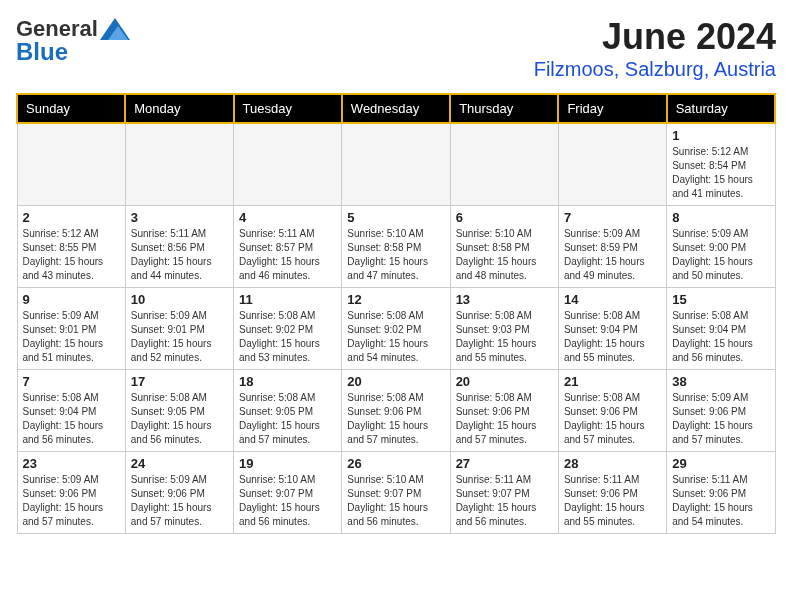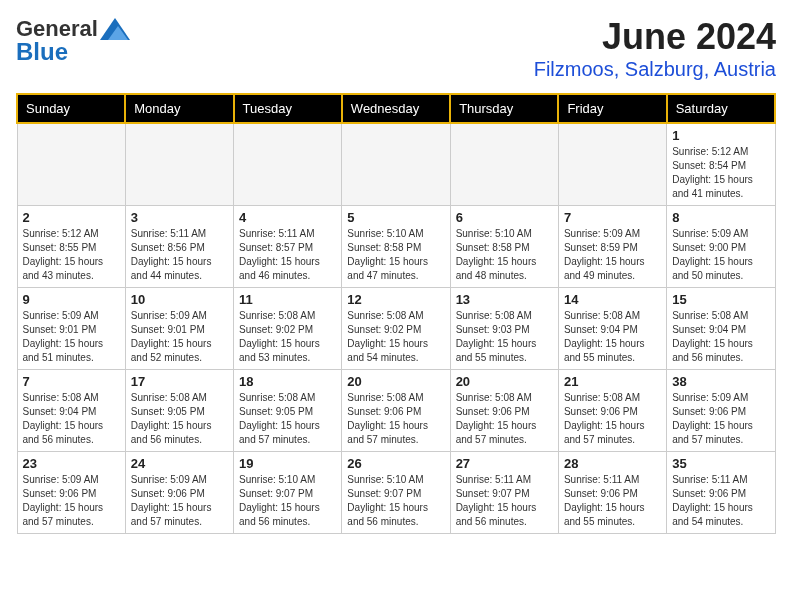--- a/index.html
+++ b/index.html
@@ -314,21 +314,21 @@
 and 56 minutes.</div>
         </td>
         <td>
           <div class="day-number">28</div>
           <div class="day-info">Sunrise: 5:11 AM
 Sunset: 9:06 PM
 Daylight: 15 hours
 and 55 minutes.</div>
         </td>
         <td>
-          <div class="day-number">35</div>
+          <div class="day-number">29</div>
           <div class="day-info">Sunrise: 5:11 AM
 Sunset: 9:06 PM
 Daylight: 15 hours
 and 54 minutes.</div>
         </td>
       </tr>
     </tbody>
 </table>
 
 </body></html>

